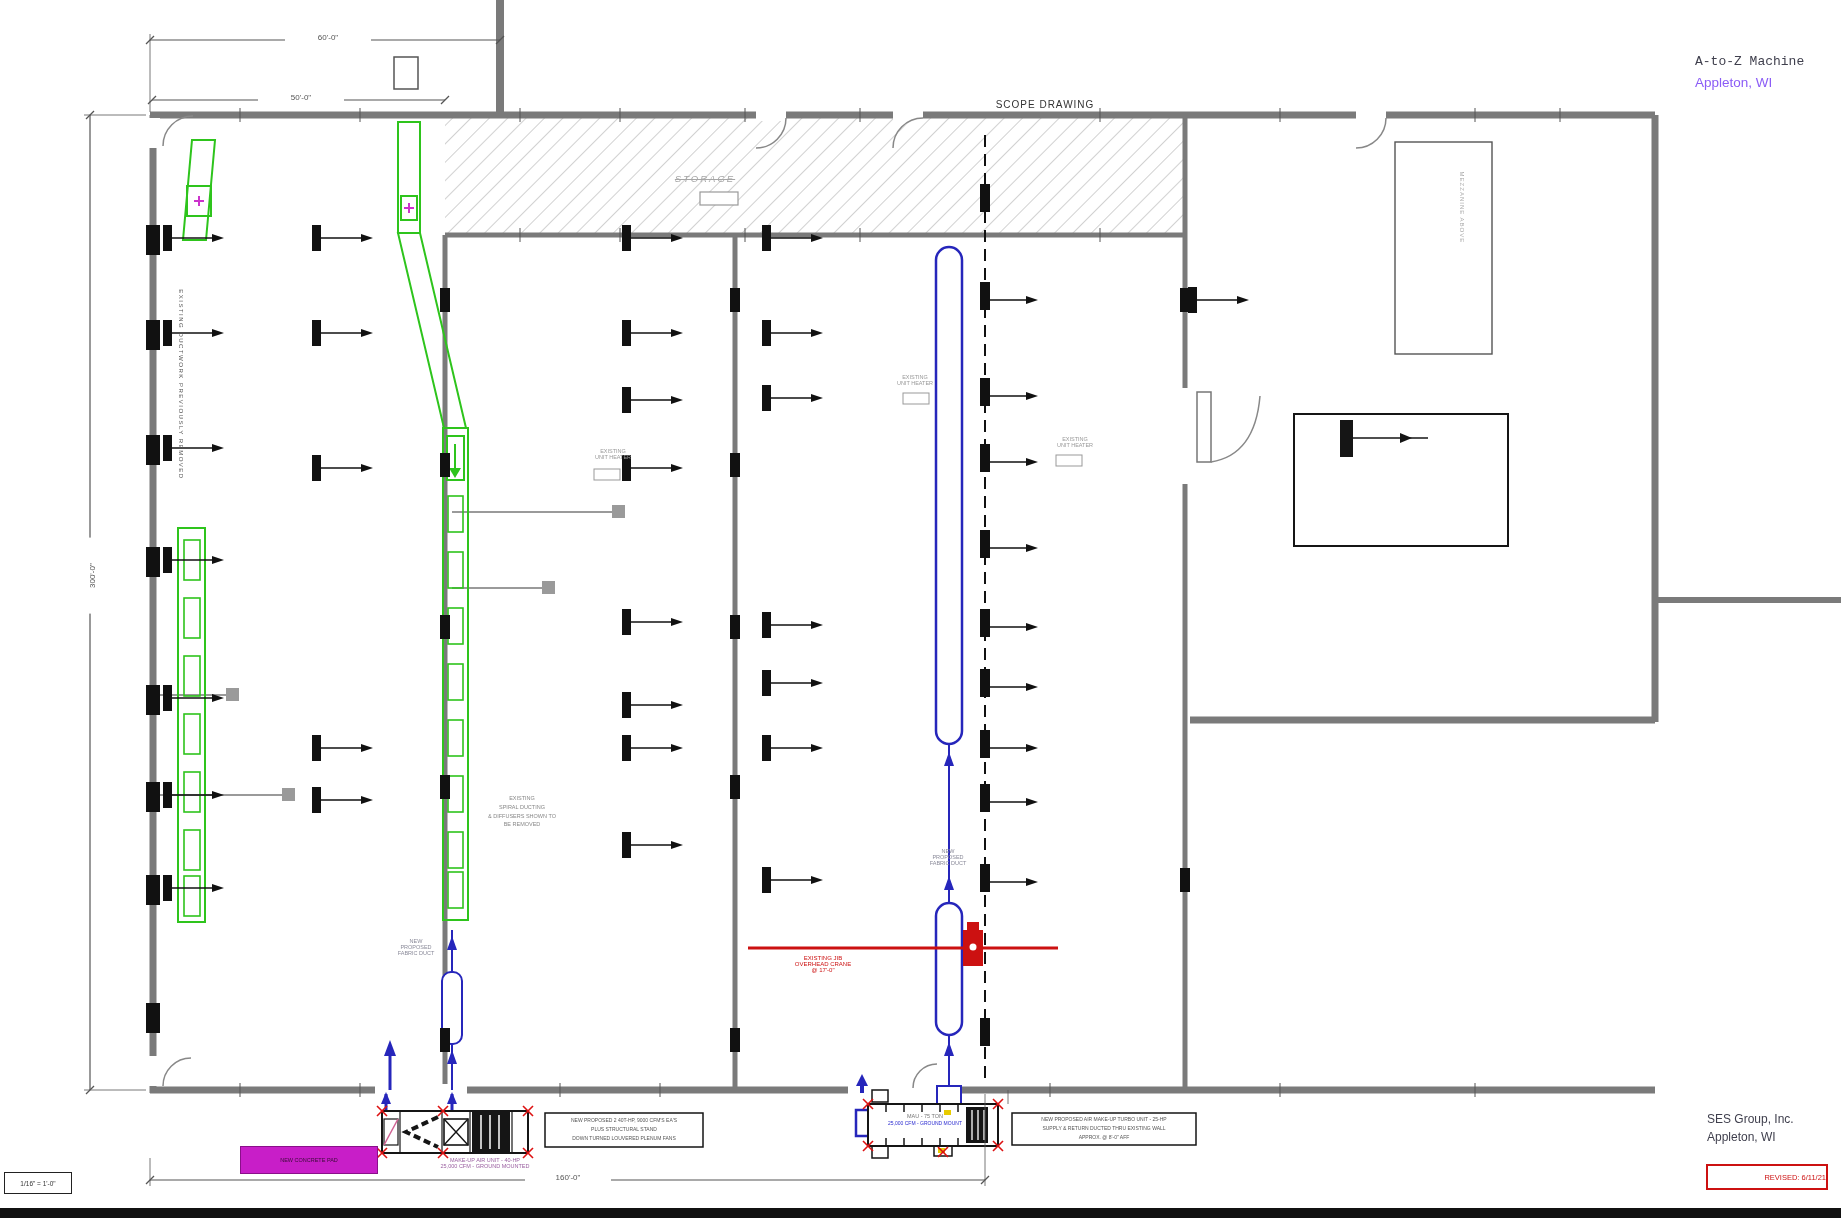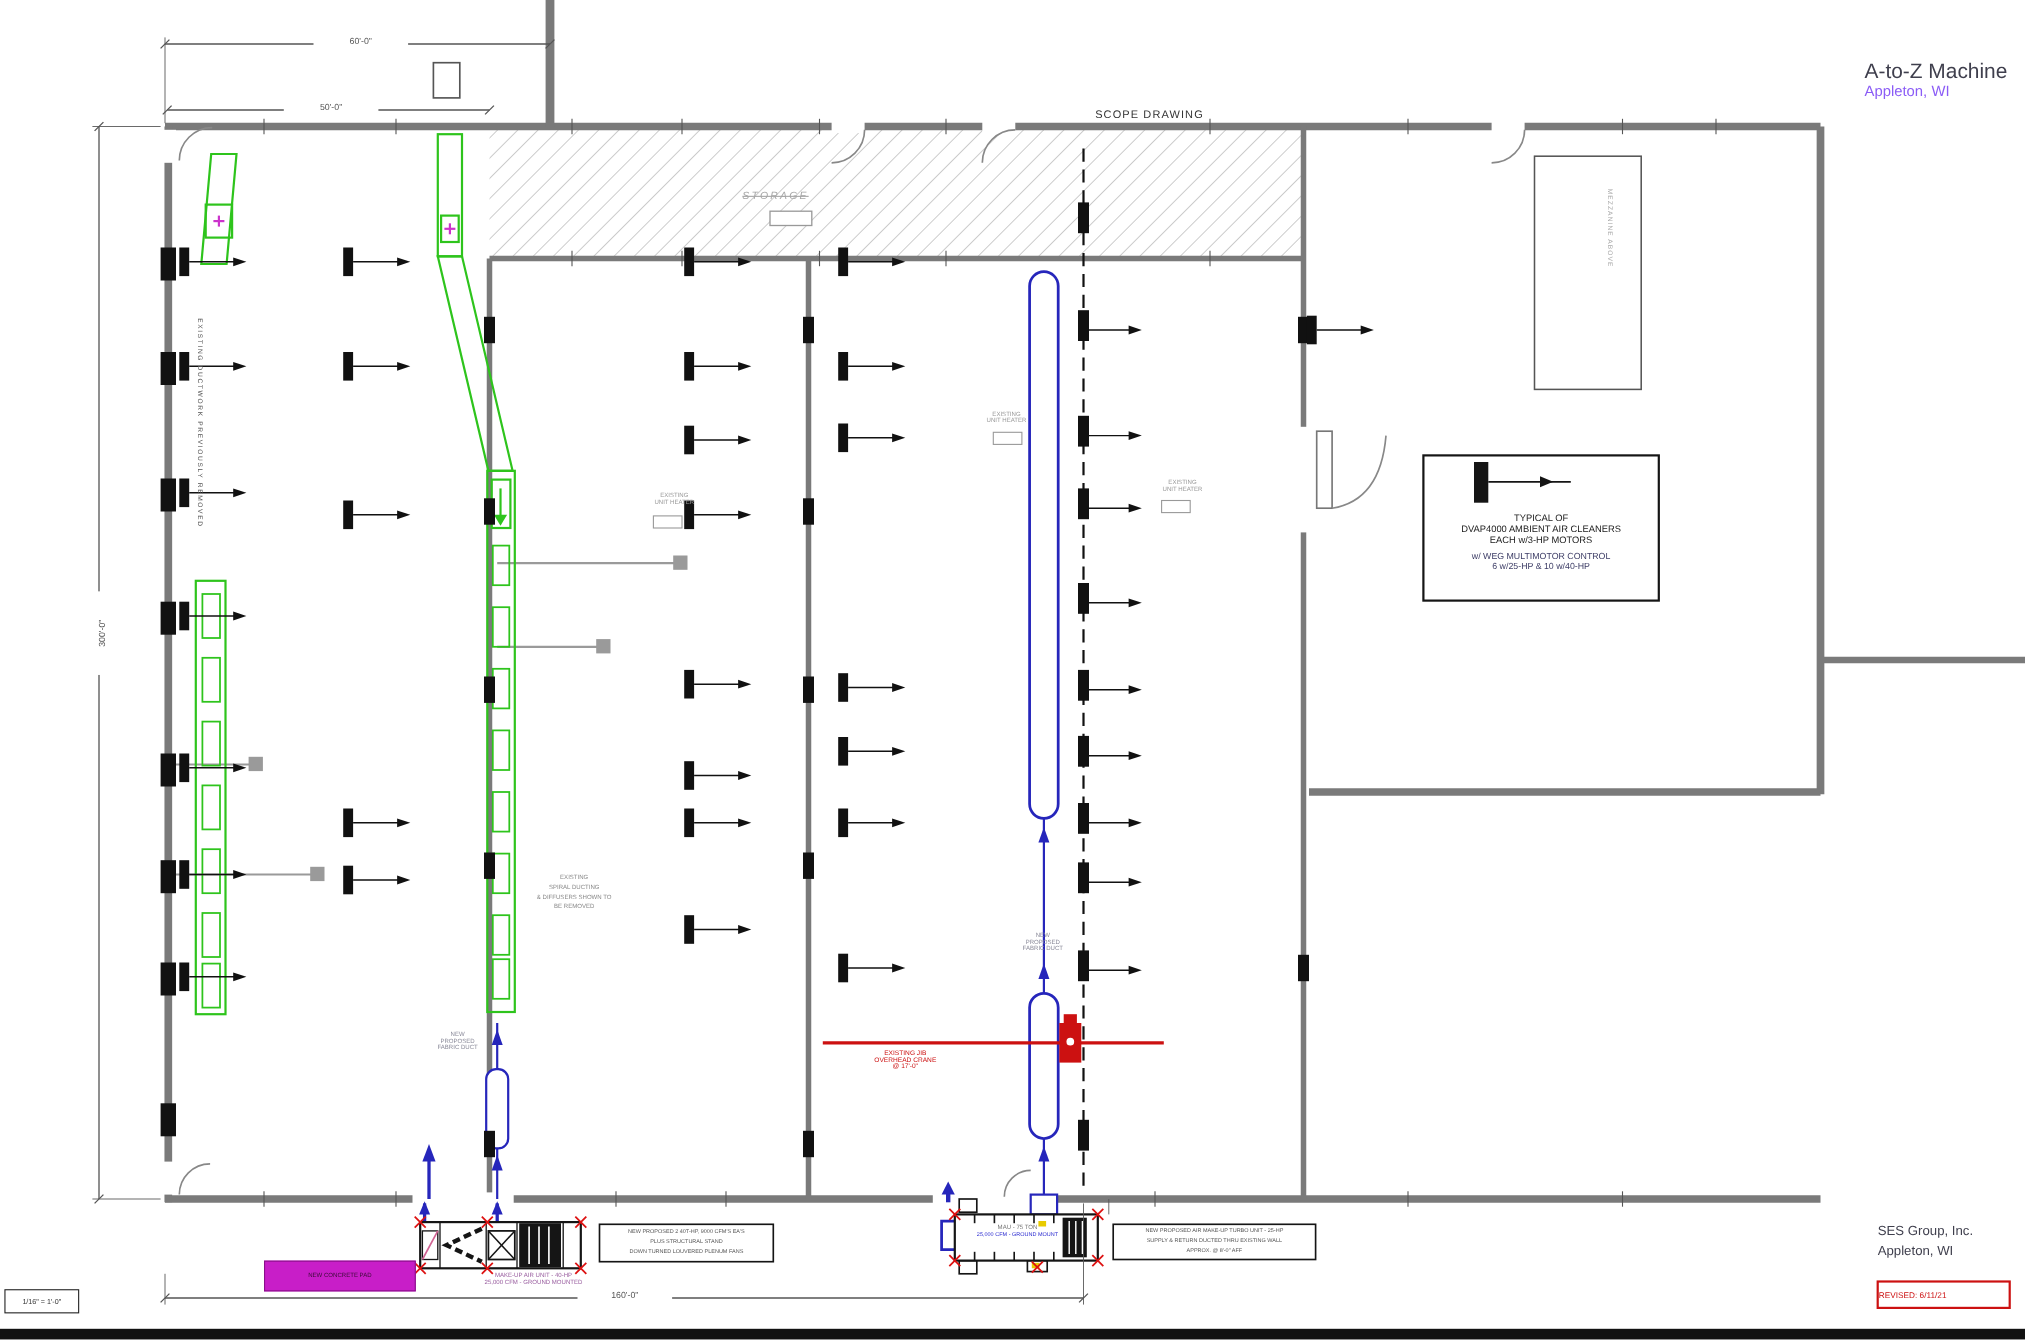--- a/index.html
+++ b/index.html
@@ -8,21 +8,21 @@
   #linework{position:absolute;left:0;top:0;}
   .t{position:absolute;white-space:nowrap;line-height:1.15;}
   .ctr{text-align:center;}
   .dim{font-size:8px;color:#555;background:#fff;padding:0 3px;}
   .rot90{transform:rotate(90deg);}
   .rotm90{transform:rotate(-90deg);}
   .stack{position:absolute;display:flex;flex-direction:column;align-items:center;}
   .stack div{white-space:nowrap;}
   .notebox-text div{line-height:1.8;}
   #revision-box{position:absolute;border:2px solid #cc1111;background:#fff;
-                display:flex;align-items:center;justify-content:flex-start;}
+                display:flex;align-items:center;justify-content:flex-end;}
   #scale-box{position:absolute;border:1.5px solid #222;background:#fff;
              display:flex;align-items:center;justify-content:center;}
   #pad-rect{position:absolute;background:#c81ec8;border:1px solid #8a0f8a;
             display:flex;align-items:center;justify-content:center;}
   #bottom-bar{position:absolute;left:0;top:1208px;width:1841px;height:10px;background:#111;}
 </style>
 </head>
 <body>
 
 <div id="sheet">
@@ -412,21 +412,21 @@
         <line x1="1280" y1="1083" x2="1280" y2="1097" stroke="#555" stroke-width="1"></line>
         <line x1="1475" y1="1083" x2="1475" y2="1097" stroke="#555" stroke-width="1"></line>
         <line x1="520" y1="228" x2="520" y2="242" stroke="#555" stroke-width="1"></line>
         <line x1="620" y1="228" x2="620" y2="242" stroke="#555" stroke-width="1"></line>
         <line x1="745" y1="228" x2="745" y2="242" stroke="#555" stroke-width="1"></line>
         <line x1="860" y1="228" x2="860" y2="242" stroke="#555" stroke-width="1"></line>
         <line x1="1100" y1="228" x2="1100" y2="242" stroke="#555" stroke-width="1"></line>
       </g>
 </svg>
 
-<div class="t" style="left:1695px;top:55px;font-size:19px;color:#3f3f4d;">A-to-Z Machine</div>
+<div class="t" style="left:1695px;top:55px;font-size:13px;color:#3f3f4d;font-family:Liberation Mono, monospace;">A-to-Z Machine</div>
 <div class="t" style="left:1695px;top:75px;font-size:13.5px;color:#8b5cf6;">Appleton, WI</div>
 
 <div class="t ctr" style="left:945px;top:99px;width:200px;font-size:10px;letter-spacing:1px;color:#333;">SCOPE DRAWING</div>
 
 <div class="t" style="left:1707px;top:1113px;font-size:12px;color:#3f3f4d;">SES Group, Inc.</div>
 <div class="t" style="left:1707px;top:1131px;font-size:12px;color:#3f3f4d;">Appleton, WI</div>
 
 <div id="revision-box" style="left:1706px;top:1164px;width:118px;height:22px;">
   <span style="font-size:7.5px;color:#cc1111;">REVISED: 6/11/21</span>
 </div>
@@ -452,27 +452,20 @@
 </div>
 <div class="stack" style="left:880px;top:374px;width:70px;font-size:5.5px;color:#999;">
   <div>EXISTING</div>
   <div>UNIT HEATER</div>
 </div>
 <div class="stack" style="left:1040px;top:436px;width:70px;font-size:5.5px;color:#999;">
   <div>EXISTING</div>
   <div>UNIT HEATER</div>
 </div>
 
-<div class="stack" style="left:1298px;top:466px;width:206px;">
-  <div style="font-size:8.5px;color:#222;">TYPICAL OF</div>
-  <div style="font-size:8.5px;color:#222;">DVAP4000 AMBIENT AIR CLEANERS</div>
-  <div style="font-size:8.5px;color:#222;">EACH w/3-HP MOTORS</div>
-  <div style="font-size:8px;color:#3d3d66;margin-top:5px;">w/ WEG MULTIMOTOR CONTROL</div>
-  <div style="font-size:8px;color:#3d3d66;">6 w/25-HP &amp; 10 w/40-HP</div>
-</div>
 
 <div class="stack" style="left:472px;top:794px;width:100px;font-size:5.5px;color:#888;line-height:1.6;">
   <div>EXISTING</div>
   <div>SPIRAL DUCTING</div>
   <div>&amp; DIFFUSERS SHOWN TO</div>
   <div>BE REMOVED</div>
 </div>
 
 <div class="stack" style="left:386px;top:938px;width:60px;font-size:5.5px;color:#8a8a99;">
   <div>NEW</div>

